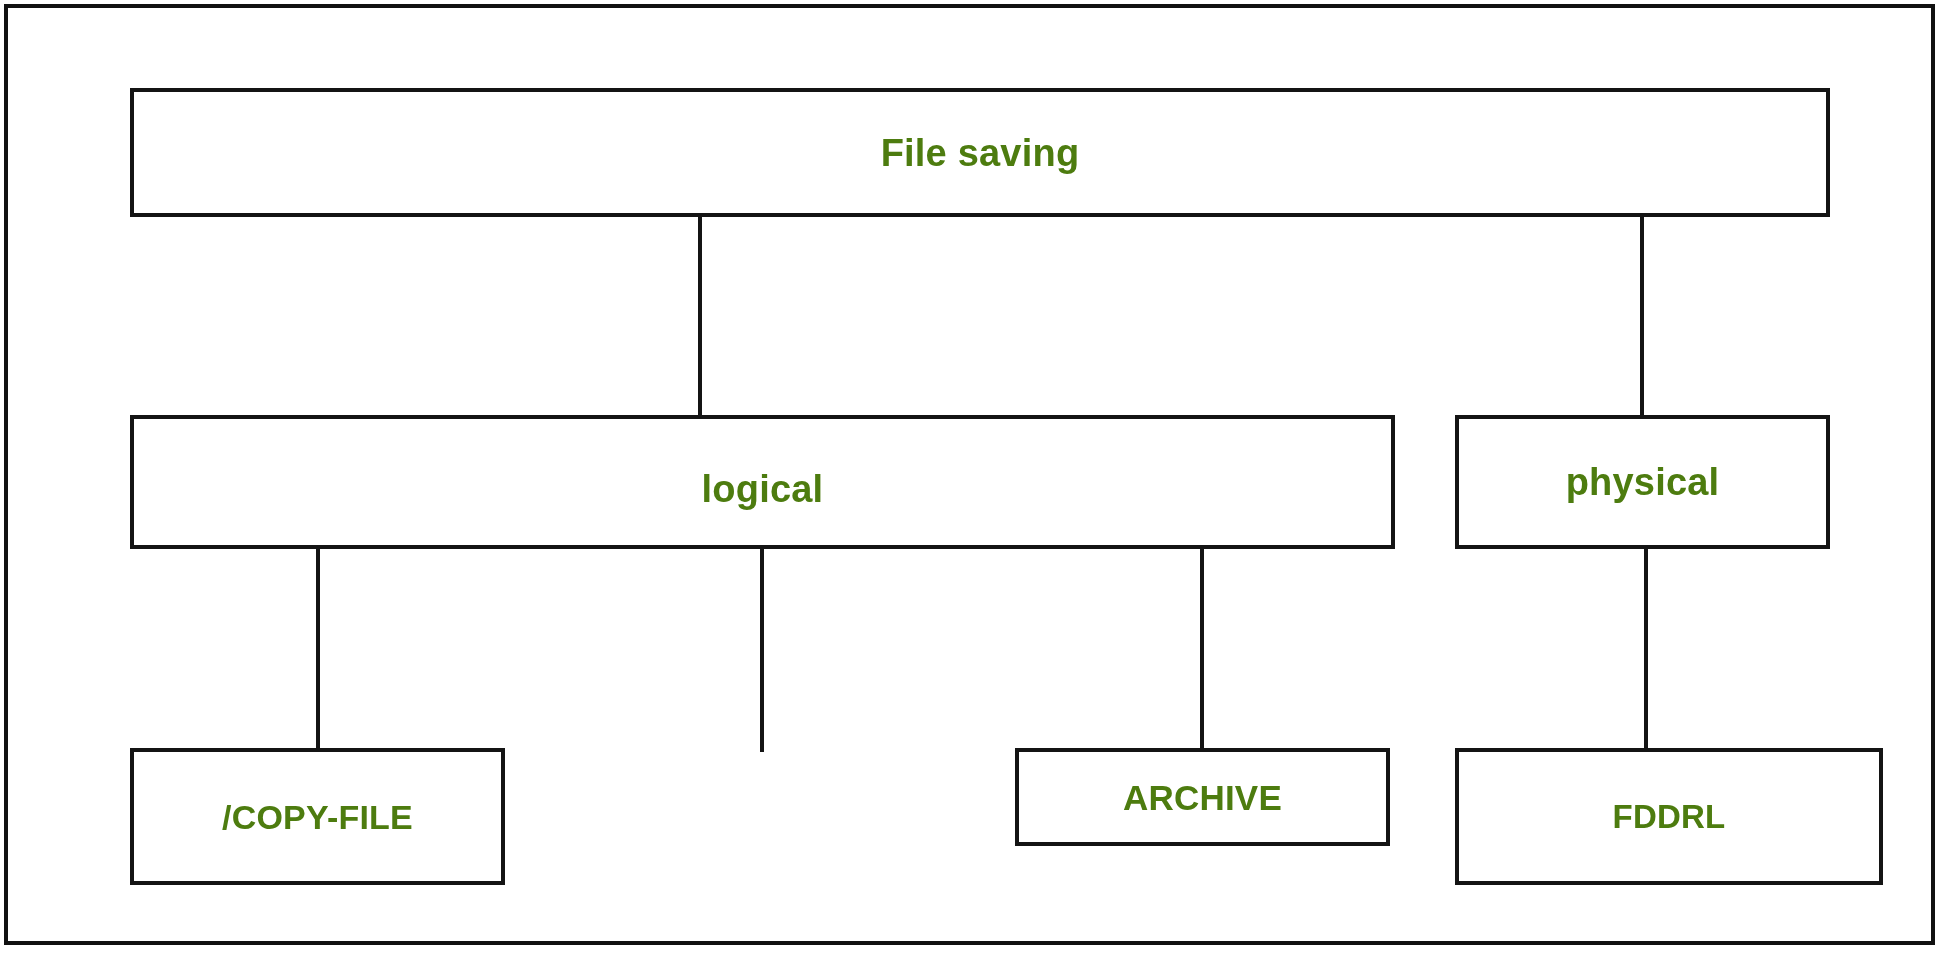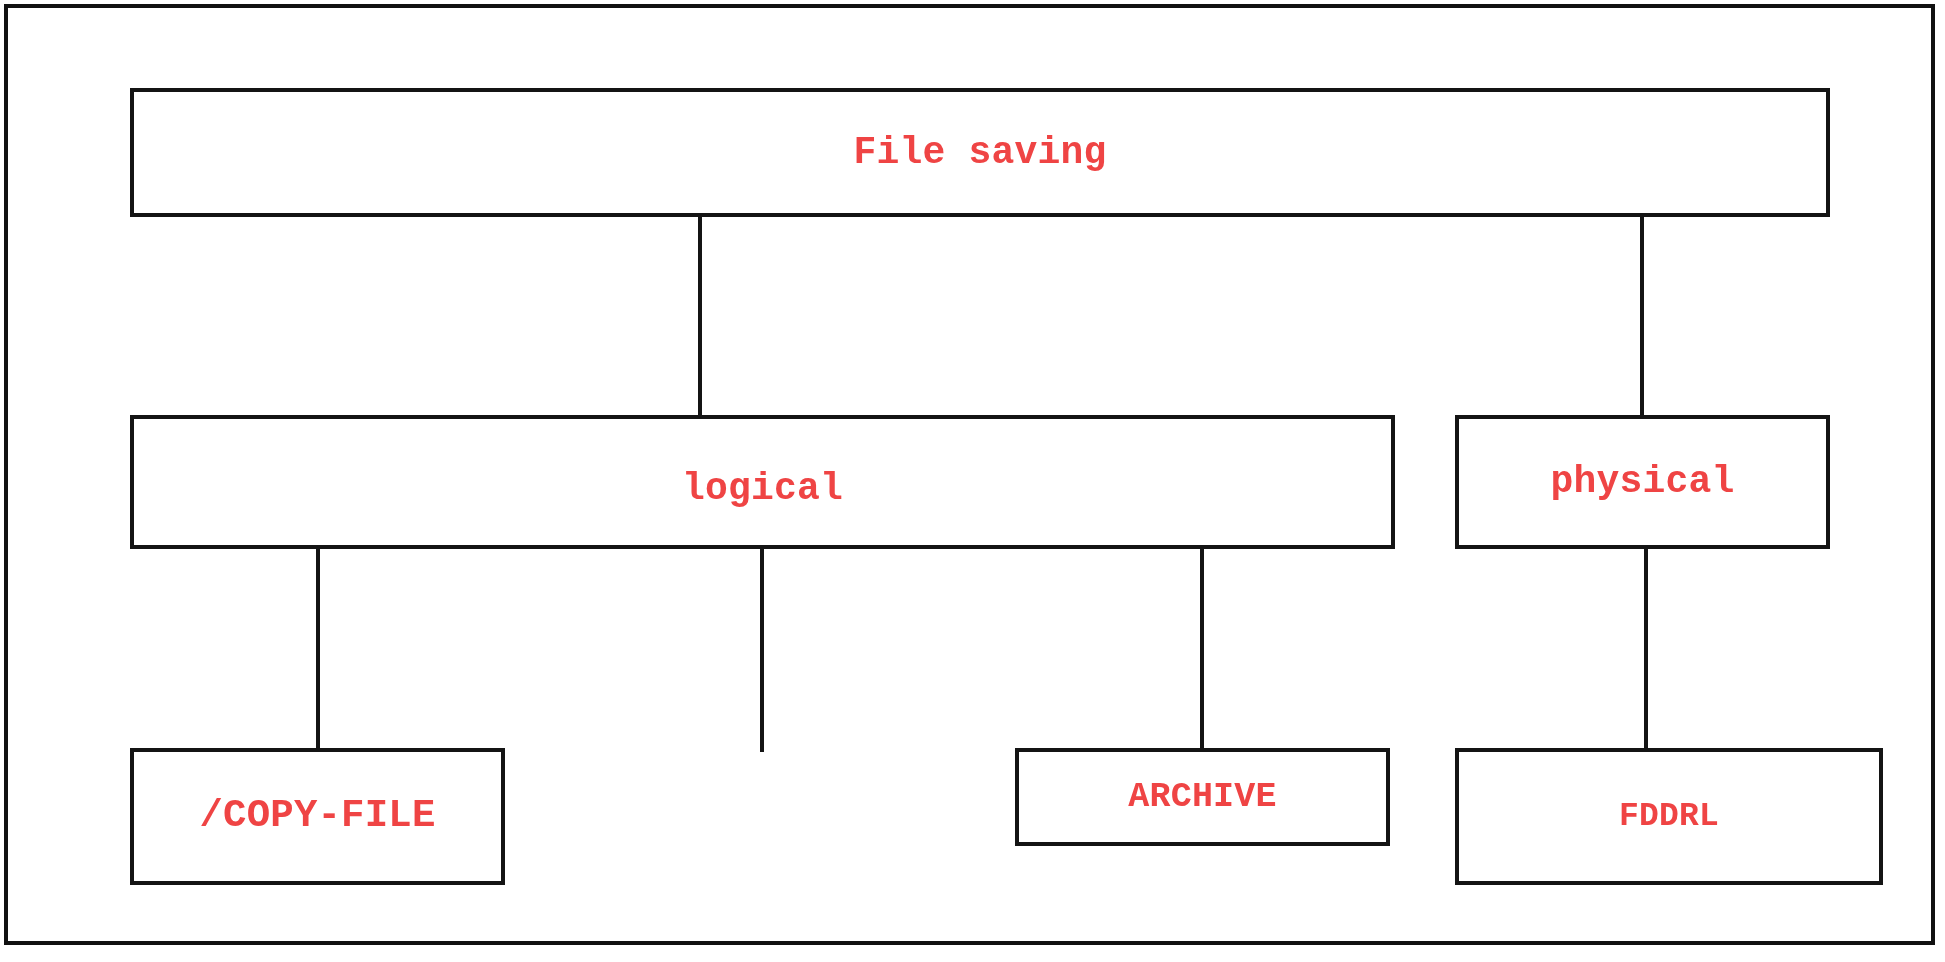--- a/index.html
+++ b/index.html
@@ -34,27 +34,26 @@
     position: absolute;
     box-sizing: border-box;
     background: #ffffff;
     border: 4px solid #141414;
     display: flex;
     align-items: center;
     justify-content: center;
     z-index: 3;
   }
   .node-label {
-    color: #ef4444;
+    color: #4d7c0f;
     font-weight: bold;
     letter-spacing: 0.2px;
     line-height: 1;
     white-space: nowrap;
     text-align: center;
-    font-family: Liberation Mono, monospace;
   }
   
   #node-file-saving {
     left: 130px;
     top: 88px;
     width: 1700px;
     height: 129px;
   }
   #node-file-saving .node-label { font-size: 38px; }
 
@@ -75,21 +74,21 @@
   }
   #node-physical .node-label { font-size: 38px; }
 
   
   #node-copy-file {
     left: 130px;
     top: 748px;
     width: 375px;
     height: 137px;
   }
-  #node-copy-file .node-label { font-size: 39px; }
+  #node-copy-file .node-label { font-size: 34px; }
 
   #node-hsms {
     left: 570px;
     top: 748px;
     width: 380px;
     height: 137px;
   }
   #node-hsms .node-label { font-size: 56px; font-weight: normal; }
 
   #node-archive {

